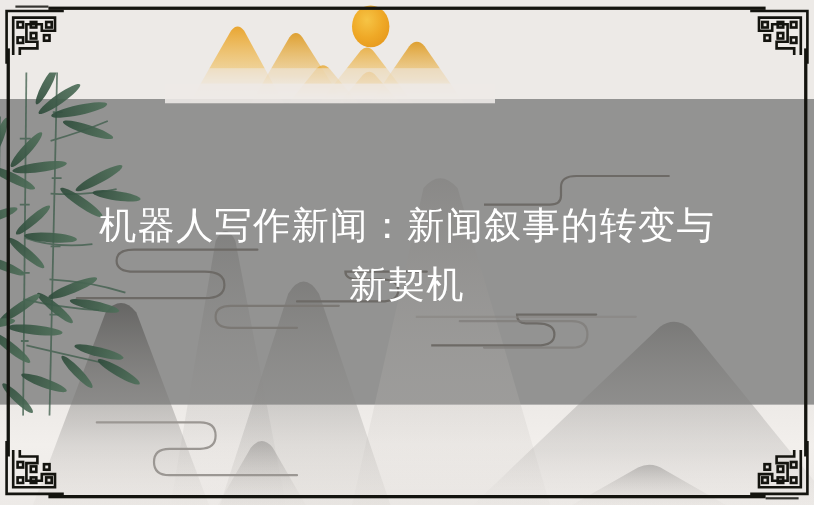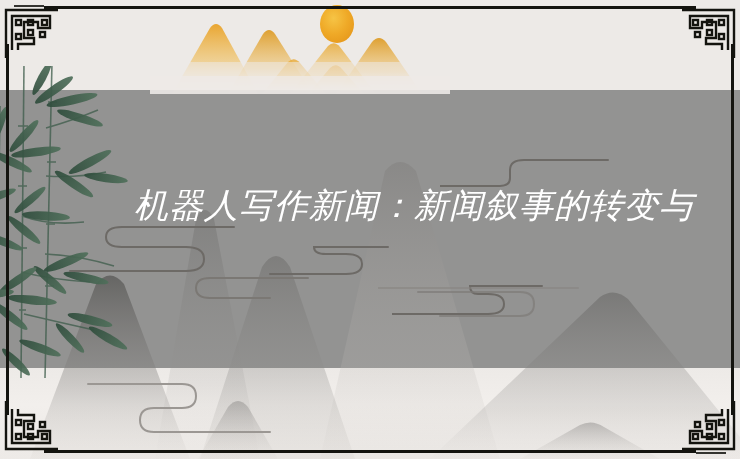--- a/index.html
+++ b/index.html
@@ -62,23 +62,22 @@
   .c-tl { left: 4px;   top: 4px;   }
   .c-tr { left: 680px; top: 4px;   transform: scaleX(-1); }
   .c-bl { left: 4px;   top: 399px; transform: scaleY(-1); }
   .c-br { left: 680px; top: 399px; transform: scale(-1,-1); }
 
   
   .title-wrap {
     position: absolute;
     left: 46px; top: 178px;
     width: 648px;
-    text-align: right;
+    text-align: center;
     z-index: 40;
-    font-style: italic;
   }
   .title-line {
     color: #ffffff;
     font-size: 34px;
     line-height: 54px;
     letter-spacing: 1px;
     font-weight: 400;
     white-space: nowrap;
     font-family: "Liberation Sans", "DejaVu Sans", sans-serif;
   }
@@ -406,15 +405,16 @@
         <rect x="38" y="16" width="5" height="5"></rect>
         <rect x="24" y="26" width="5" height="5"></rect>
         <rect x="12" y="30" width="5" height="5"></rect>
         <rect x="36" y="28" width="5" height="5"></rect>
       </g>
     </svg>
   </div>
 
   <div class="title-wrap">
     <div class="title-line">机器人写作新闻：新闻叙事的转变与</div>
+    <div class="title-line">新契机</div>
   </div>
 
 </div>
 
 </body></html>

